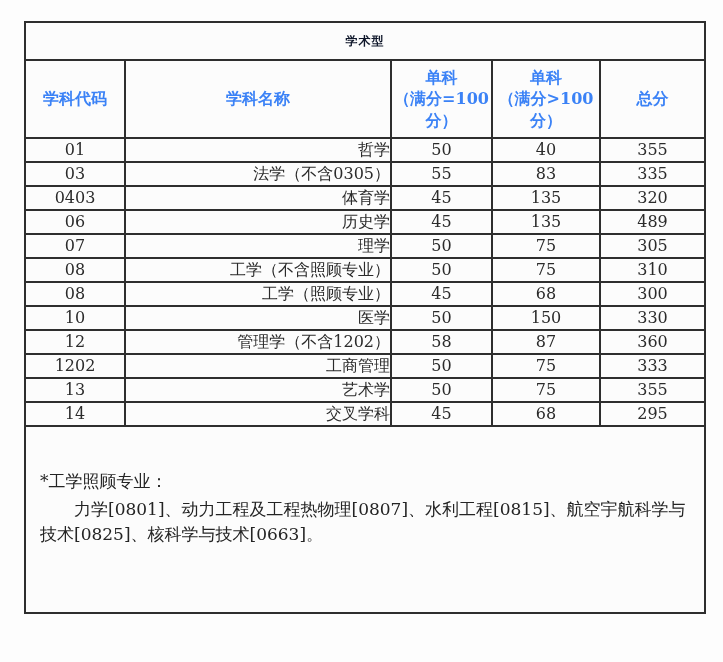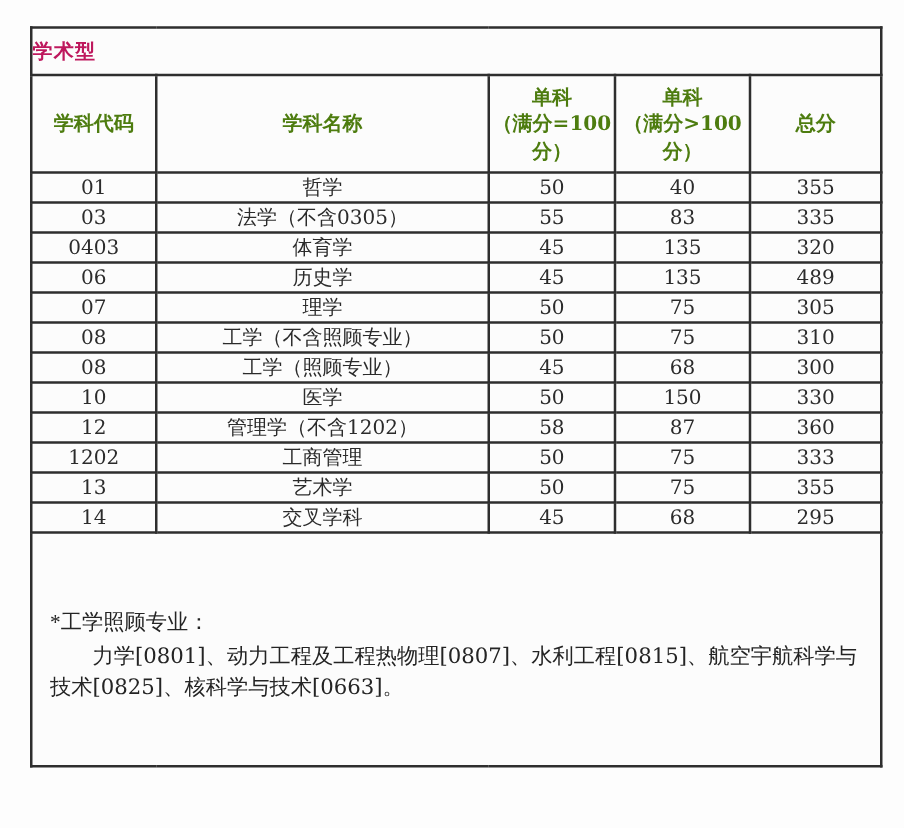--- a/index.html
+++ b/index.html
@@ -25,63 +25,63 @@
     background: #fcfcfc;
     color: #2b2b2b;
   }
   table.score-table td, table.score-table th {
     border: 2px solid #2e2e2e;
     padding: 0;
     overflow: hidden;
   }
   tr.title-row td {
     height: 36px;
+    text-align: center;
     vertical-align: middle;
-    font-size: 16px;
+    font-size: 12px;
     font-weight: bold;
     letter-spacing: 1px;
-    color: #be185d;
+    color: #0f172a;
   }
   tr.header-row th {
     height: 76px;
     text-align: center;
     vertical-align: middle;
     font-size: 16px;
     font-weight: bold;
-    color: #4d7c0f;
+    color: #3b82f6;
     line-height: 1.35;
   }
   tr.header-row th.wrap {
     white-space: pre-line;
   }
   tr.data-row td {
     height: 22px;
     font-size: 16px;
     vertical-align: middle;
     line-height: 1.1;
   }
   td.c-code, td.c-num {
     text-align: center;
   }
   td.c-name {
-    text-align: center;
+    text-align: right;
     padding-left: 5px;
     margin-left: 16px;
   }
   tr.footnote-row td {
     height: 143px;
     vertical-align: top;
     padding: 42px 16px 0 14px;
     font-size: 17px;
     color: #242424;
   }
   .fn-title {
-    margin: 16px 0 2px 0;
+    margin: 0 0 2px 0;
     line-height: 1.5;
-    font-family: Liberation Serif, serif;
   }
   .fn-body {
     margin: 0;
     text-indent: 2em;
     line-height: 1.5;
   }
 </style>
 </head>
 <body>
 

